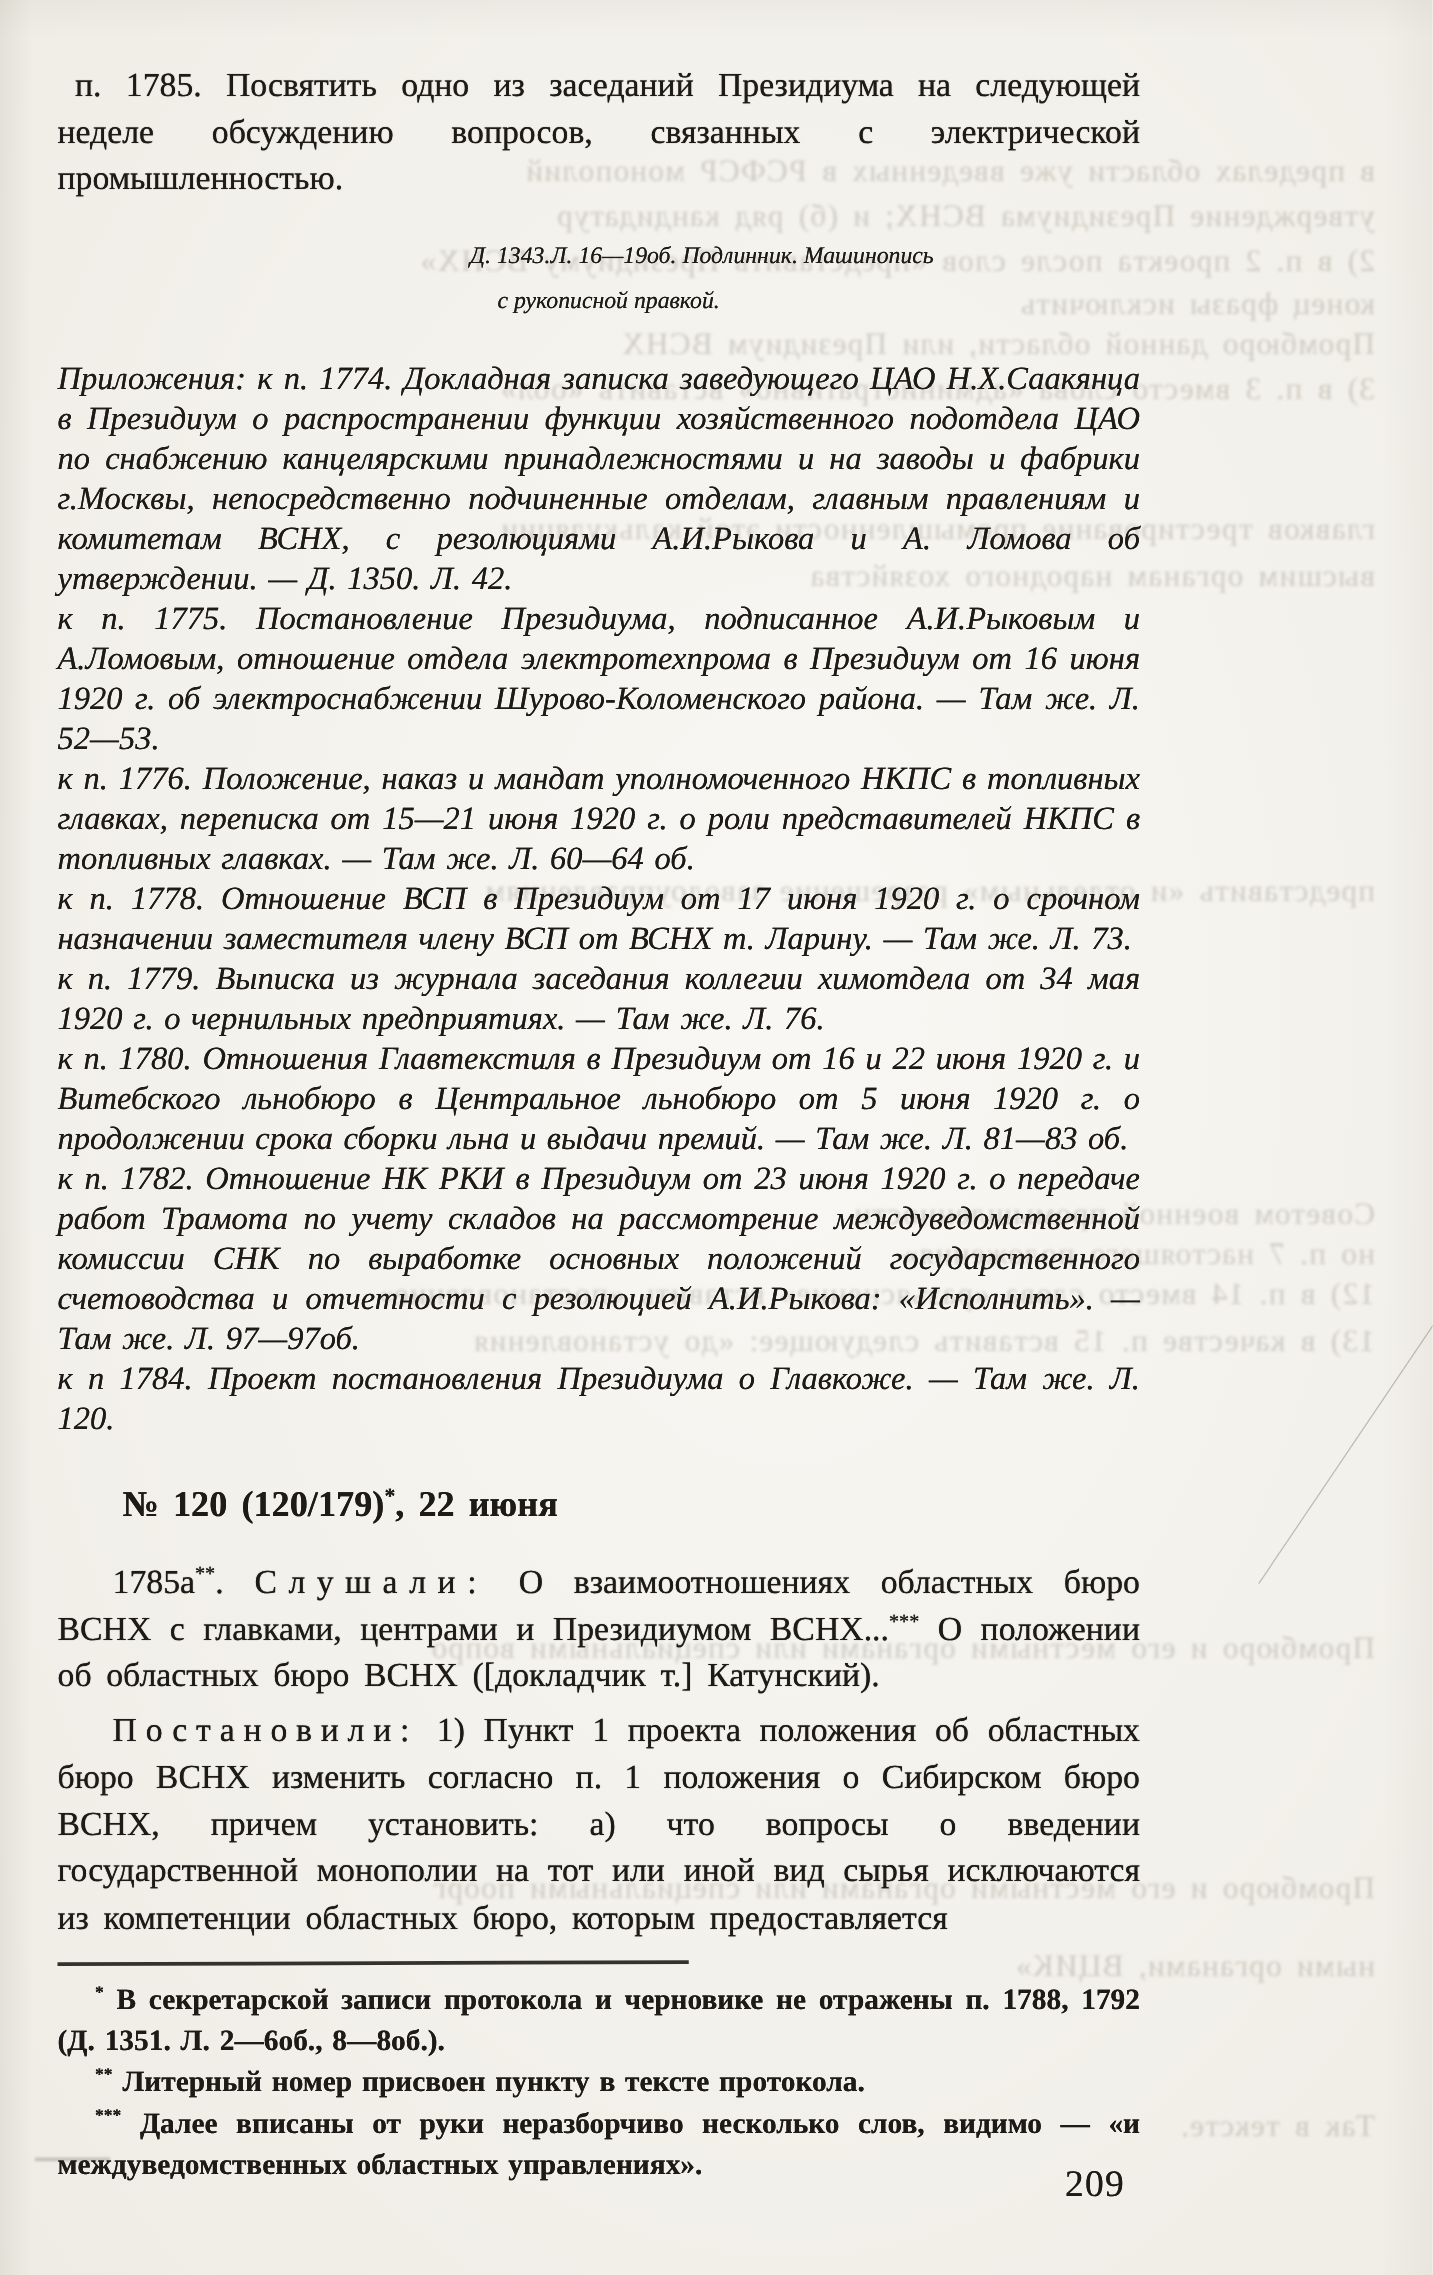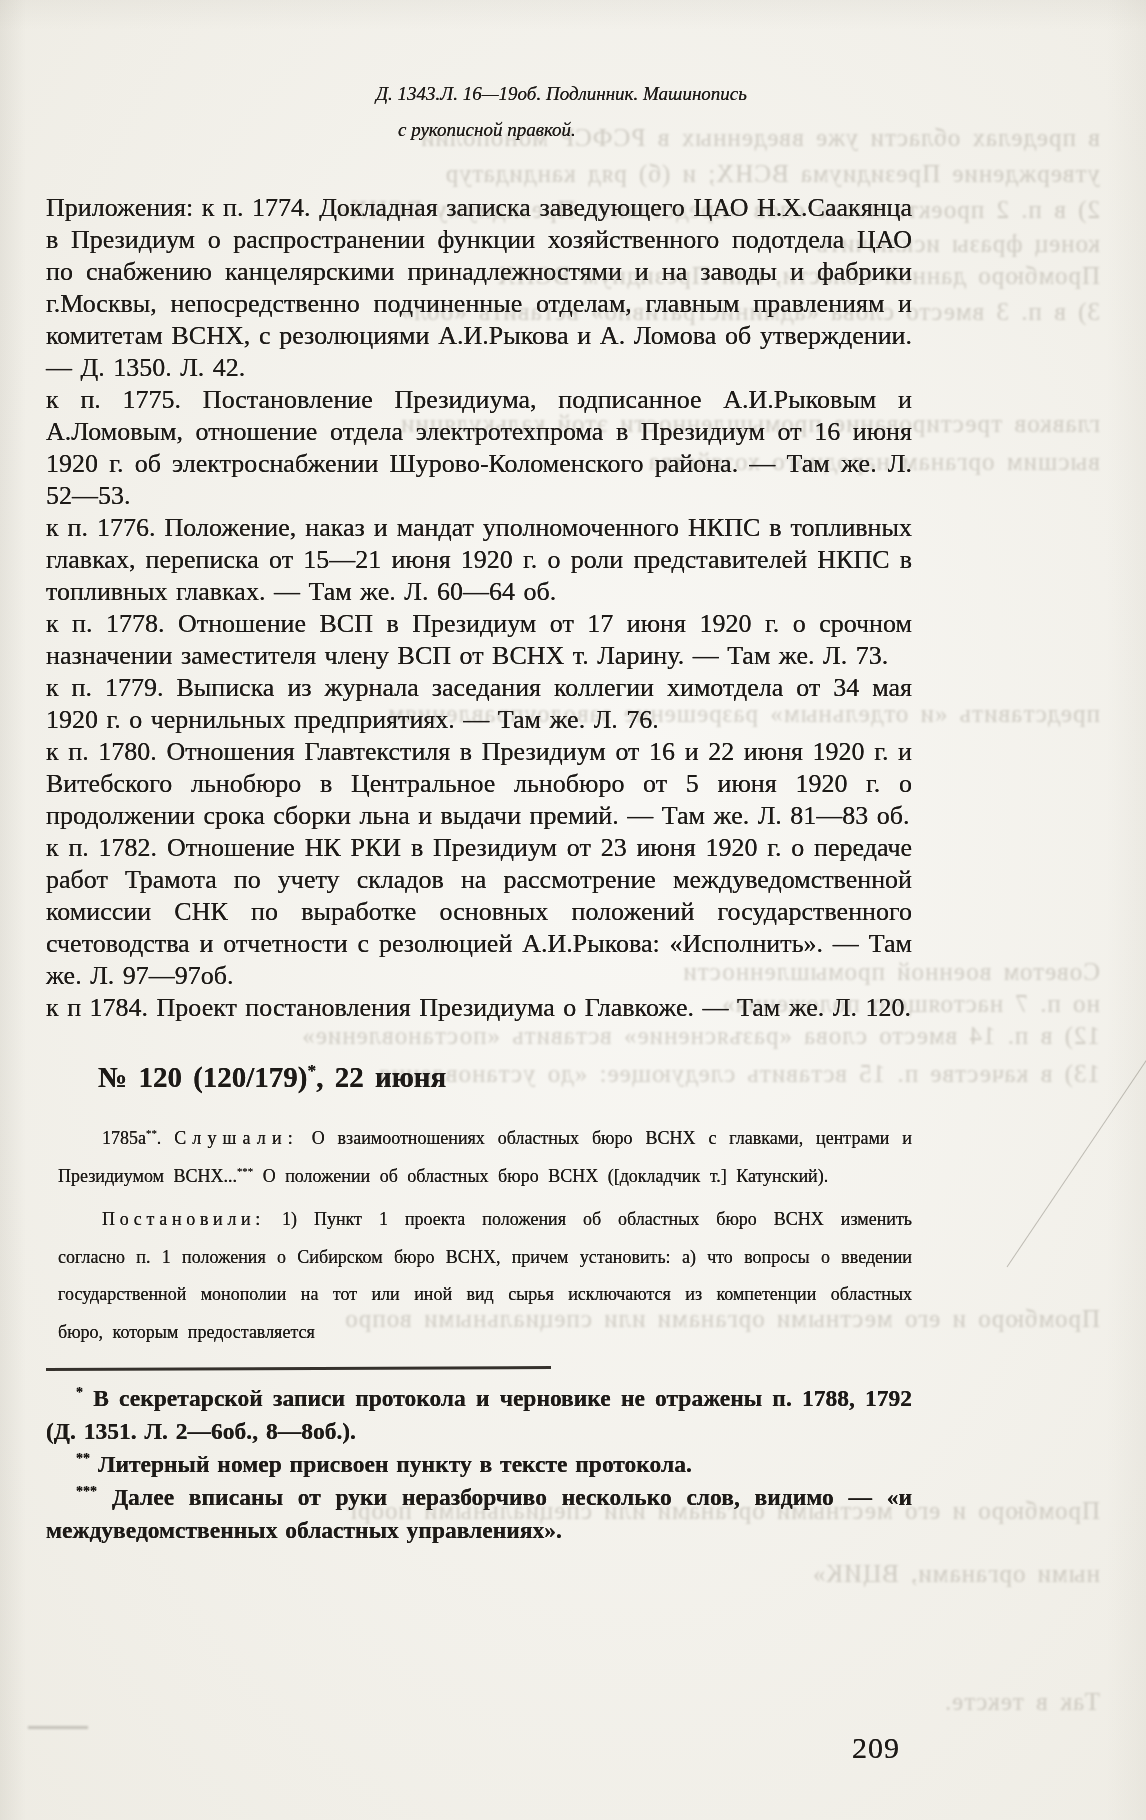--- a/index.html
+++ b/index.html
@@ -53,36 +53,36 @@
     text-shadow:0 0 0.6px currentColor;
   }
   .source-note{
     margin:26px 0 0 330px;
     font-style:italic;
     font-size:19px;line-height:36px;
     text-shadow:0 0 0.4px currentColor;
   }
   .source-note .l2{margin-left:22px;}
 
-  .appendix{margin-top:44px;}
+  .appendix{margin-top:28px;font-style:italic;}
   .appendix p{
     margin:0;font-size:26px;line-height:32px;
     text-align:justify;word-spacing:2px;
     text-shadow:0 0 0.5px currentColor;
   }
 
   .section-heading{
     margin:34px 0 0 52px;
     font-size:29px;font-weight:bold;
     word-spacing:4px;line-height:38px;
     text-shadow:0 0 0.5px currentColor;
   }
   .proto{
-    margin:24px 0 0 12px;
-    font-size:18px;line-height:37.5px;
+    margin:24px 0 0 0;
+    font-size:27px;line-height:37.5px;
     text-align:justify;word-spacing:5px;
     text-indent:44px;
     text-shadow:0 0 0.6px currentColor;
   }
   .proto.second{margin-top:6px;}
   .spaced-label{letter-spacing:0.34em;}
   .spaced-label2{letter-spacing:0.26em;}
   sup{font-size:0.60em;vertical-align:super;line-height:0;}
 
   .fn-separator{
@@ -144,20 +144,21 @@
     <span class="ghost" style="top: 1560px; left: 45px; width: 1055px;">ными органами, ВЦИК»</span>
 
     <span class="ghost" style="top: 1688px; left: 45px; width: 1055px;">Так в тексте.</span>
   </div>
 
 <div class="scratch"></div>
 <div class="speck"></div>
 
 <div class="page-content">
 
+  <p class="para-1785">п. 1785. Посвятить одно из заседаний Президиума на следующей неделе обсуждению вопросов, связанных с электрической промышленностью.</p>
 
   <div class="source-note">
     <div class="l1">Д. 1343.Л. 16—19об. Подлинник. Машинопись</div>
     <div class="l2">с рукописной правкой.</div>
   </div>
 
   <div class="appendix">
 
       <p>Приложения: к п. 1774. Докладная записка заведующего ЦАО Н.Х.Саакянца в Президиум о распространении функции хозяйственного подотдела ЦАО по снабжению канцелярскими принадлежностями и на заводы и фабрики г.Москвы, непосредственно подчиненные отделам, главным правлениям и комитетам ВСНХ, с резолюциями А.И.Рыкова и А. Ломова об утверждении. — Д. 1350. Л. 42.</p>
 

